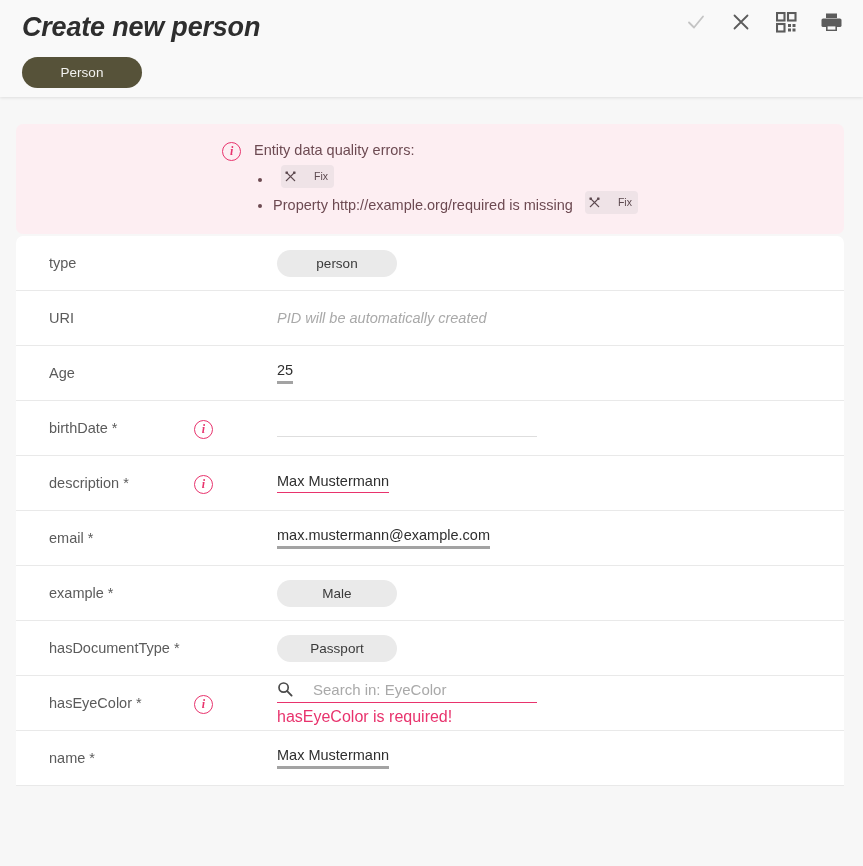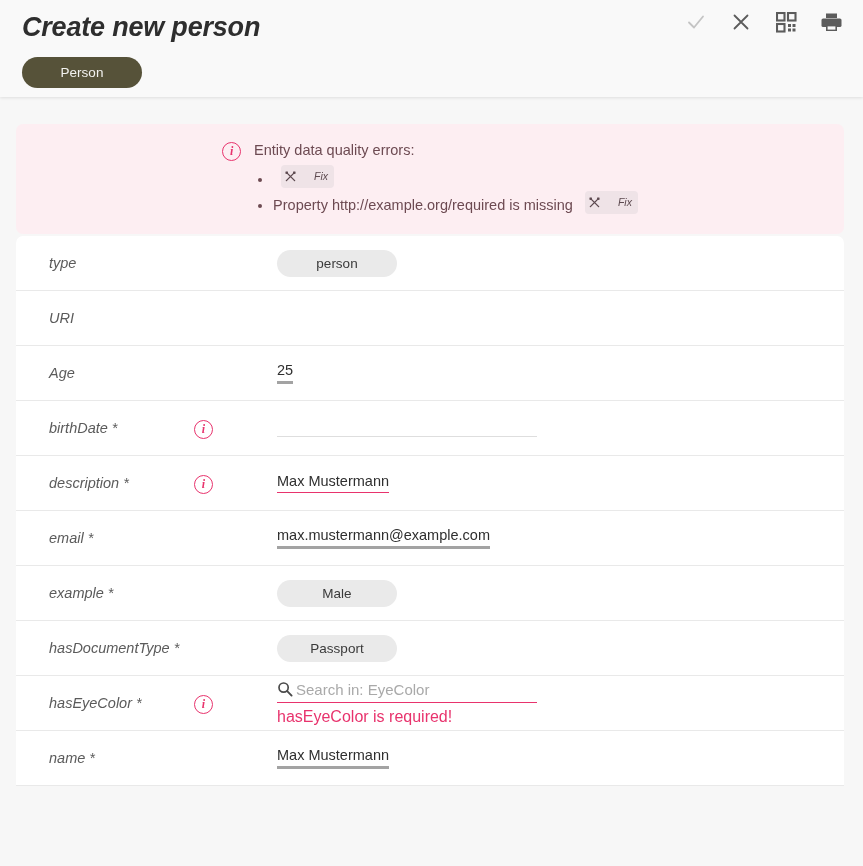--- a/index.html
+++ b/index.html
@@ -125,21 +125,20 @@
     align-items: center;
     gap: 18px;
     background: #efe3e7;
     border-radius: 4px;
     padding: 1px 6px 1px 4px;
     margin-left: 8px;
     font-size: 10.5px;
     color: #5d4a50;
     vertical-align: 2px;
     cursor: pointer;
-    font-style: italic;
   }
   .fix-btn svg { display: block; }
 
   
   .card {
     position: absolute;
     left: 16px;
     top: 236px;
     width: 828px;
     background: #ffffff;
@@ -157,21 +156,20 @@
   }
   .row:last-child { border-bottom: 1px solid #e9e9e9; }
   .row-label {
     width: 178px;
     flex: none;
     padding-left: 33px;
     box-sizing: border-box;
     font-size: 14.5px;
     color: #5b5b5b;
     white-space: nowrap;
-    font-style: italic;
   }
   .row-info {
     width: 83px;
     flex: none;
     display: flex;
     align-items: center;
   }
   .row-value {
     flex: 1;
     display: flex;
@@ -214,21 +212,21 @@
   .text-field.error-underline { border-bottom: 1.6px solid #e8336d; }
   .empty-field {
     width: 260px;
     height: 17px;
     border-bottom: 1px solid #dedede;
   }
   .search-wrap {
     width: 260px;
     display: flex;
     align-items: center;
-    gap: 3px;
+    gap: 20px;
     border-bottom: 1.6px solid #e8336d;
     padding-bottom: 4px;
     cursor: text;
   }
   .search-wrap svg { flex: none; display: block; }
   .search-placeholder {
     font-size: 15px;
     color: #a9a9a9;
   }
   .error-msg {
@@ -320,20 +318,23 @@
     <div class="row-label">type</div>
     <div class="row-info"></div>
     <div class="row-value">
       <div class="chip">person</div>
     </div>
   </div>
 
   <div class="row">
     <div class="row-label">URI</div>
     <div class="row-info"></div>
+    <div class="row-value">
+      <div class="placeholder-italic">PID will be automatically created</div>
+    </div>
   </div>
 
   <div class="row">
     <div class="row-label">Age</div>
     <div class="row-info"></div>
     <div class="row-value">
       <div class="text-field">25</div>
     </div>
   </div>
 

